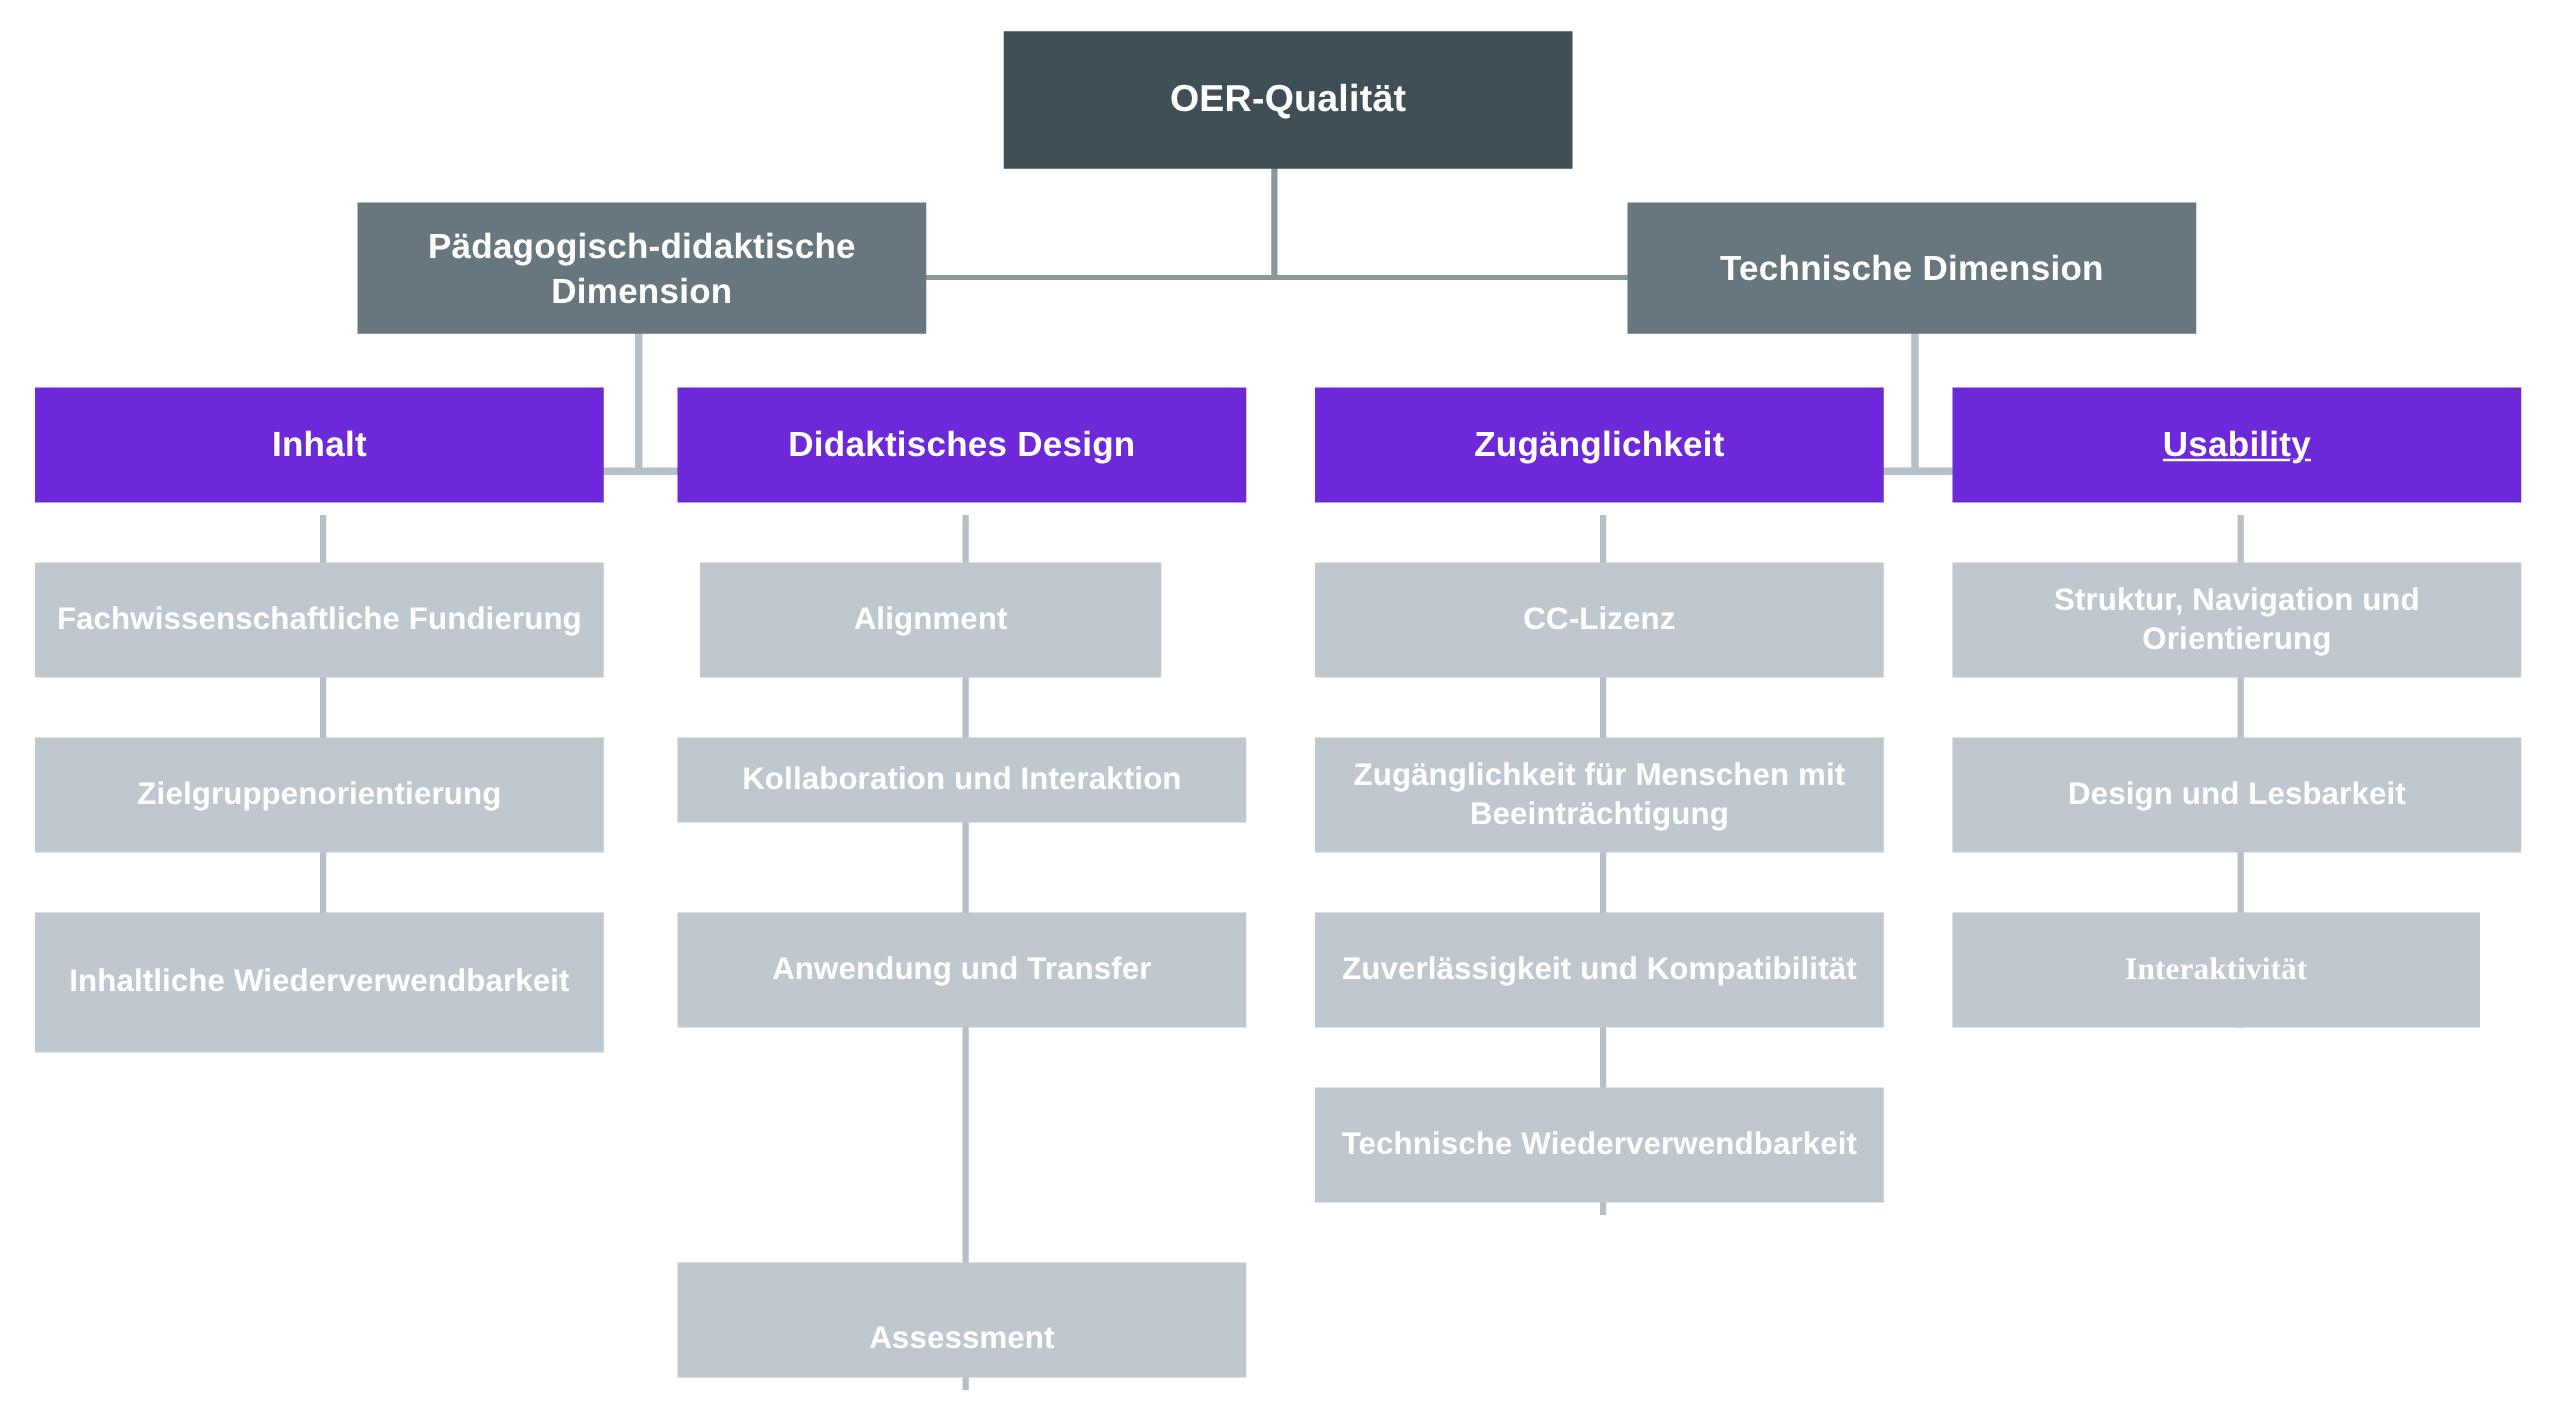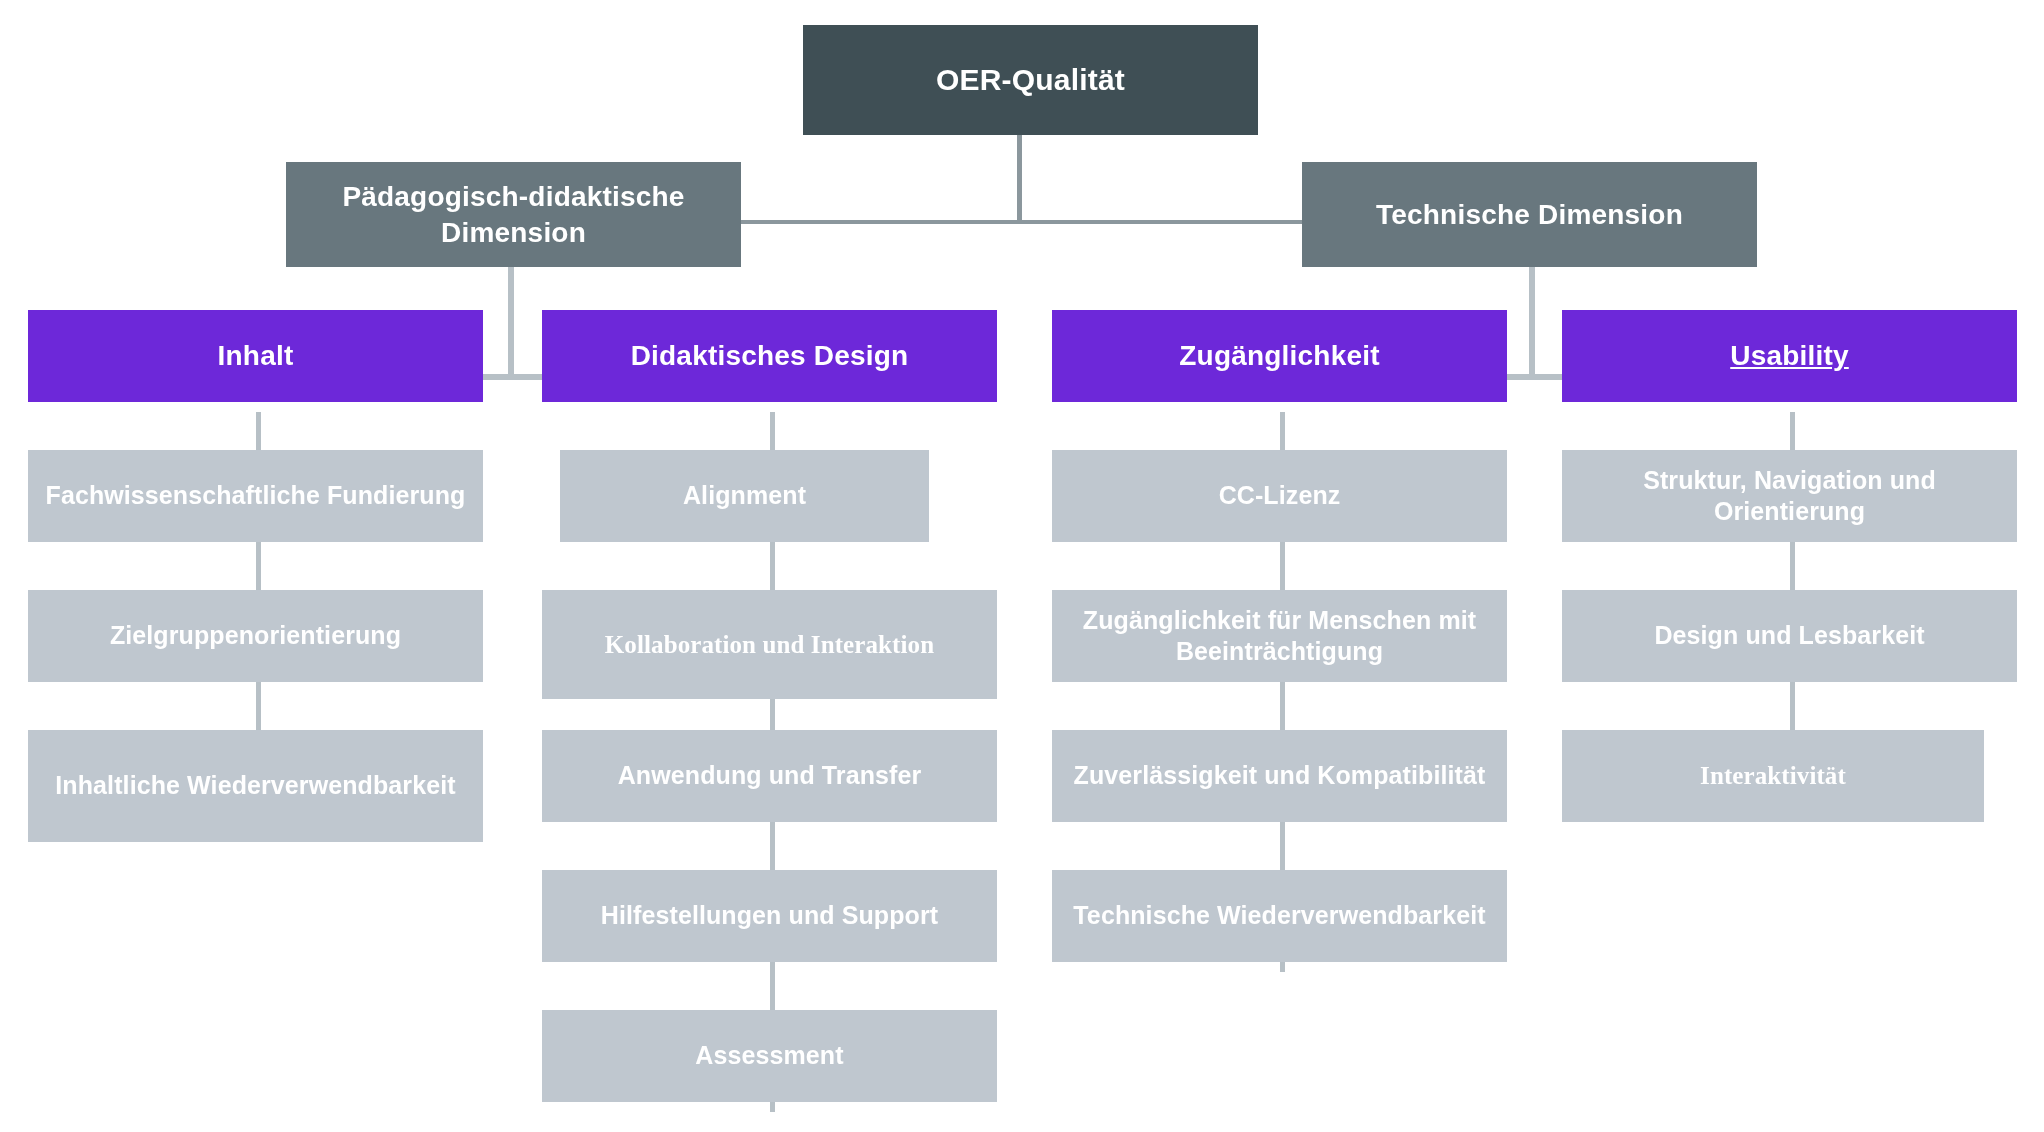--- a/index.html
+++ b/index.html
@@ -116,30 +116,27 @@
   <div class="node lvl-leaf" style="left:28px; top:590px; width:455px; height:92px;">
     <span>Zielgruppenorientierung</span>
   </div>
   <div class="node lvl-leaf" style="left:28px; top:730px; width:455px; height:112px;">
     <span>Inhaltliche Wiederverwendbarkeit</span>
   </div>
 
   <div class="node lvl-leaf" style="left:560px; top:450px; width:369px; height:92px;">
     <span>Alignment</span>
   </div>
-  <div class="node lvl-leaf" style="left:542px; top:590px; width:455px; height:109px;font-family:Liberation Serif, serif;">
+  <div class="node lvl-leaf" style="left:542px; top:590px; width:455px; height:68px;">
     <span>Kollaboration und Interaktion</span>
   </div>
   <div class="node lvl-leaf" style="left:542px; top:730px; width:455px; height:92px;">
     <span>Anwendung und Transfer</span>
   </div>
-  <div class="node lvl-leaf" style="left:542px; top:870px; width:455px; height:92px;">
-    <span>Hilfestellungen und Support</span>
-  </div>
-  <div class="node lvl-leaf" style="left:542px; top:1010px; width:455px; height:92px;">
+  <div class="node lvl-leaf" style="left:542px; top:1010px; width:455px; height:92px;align-items:flex-end;">
     <span>Assessment</span>
   </div>
 
   <div class="node lvl-leaf" style="left:1052px; top:450px; width:455px; height:92px;">
     <span>CC-Lizenz</span>
   </div>
   <div class="node lvl-leaf" style="left:1052px; top:590px; width:455px; height:92px;">
     <span>Zugänglichkeit für Menschen mit Beeinträchtigung</span>
   </div>
   <div class="node lvl-leaf" style="left:1052px; top:730px; width:455px; height:92px;">

